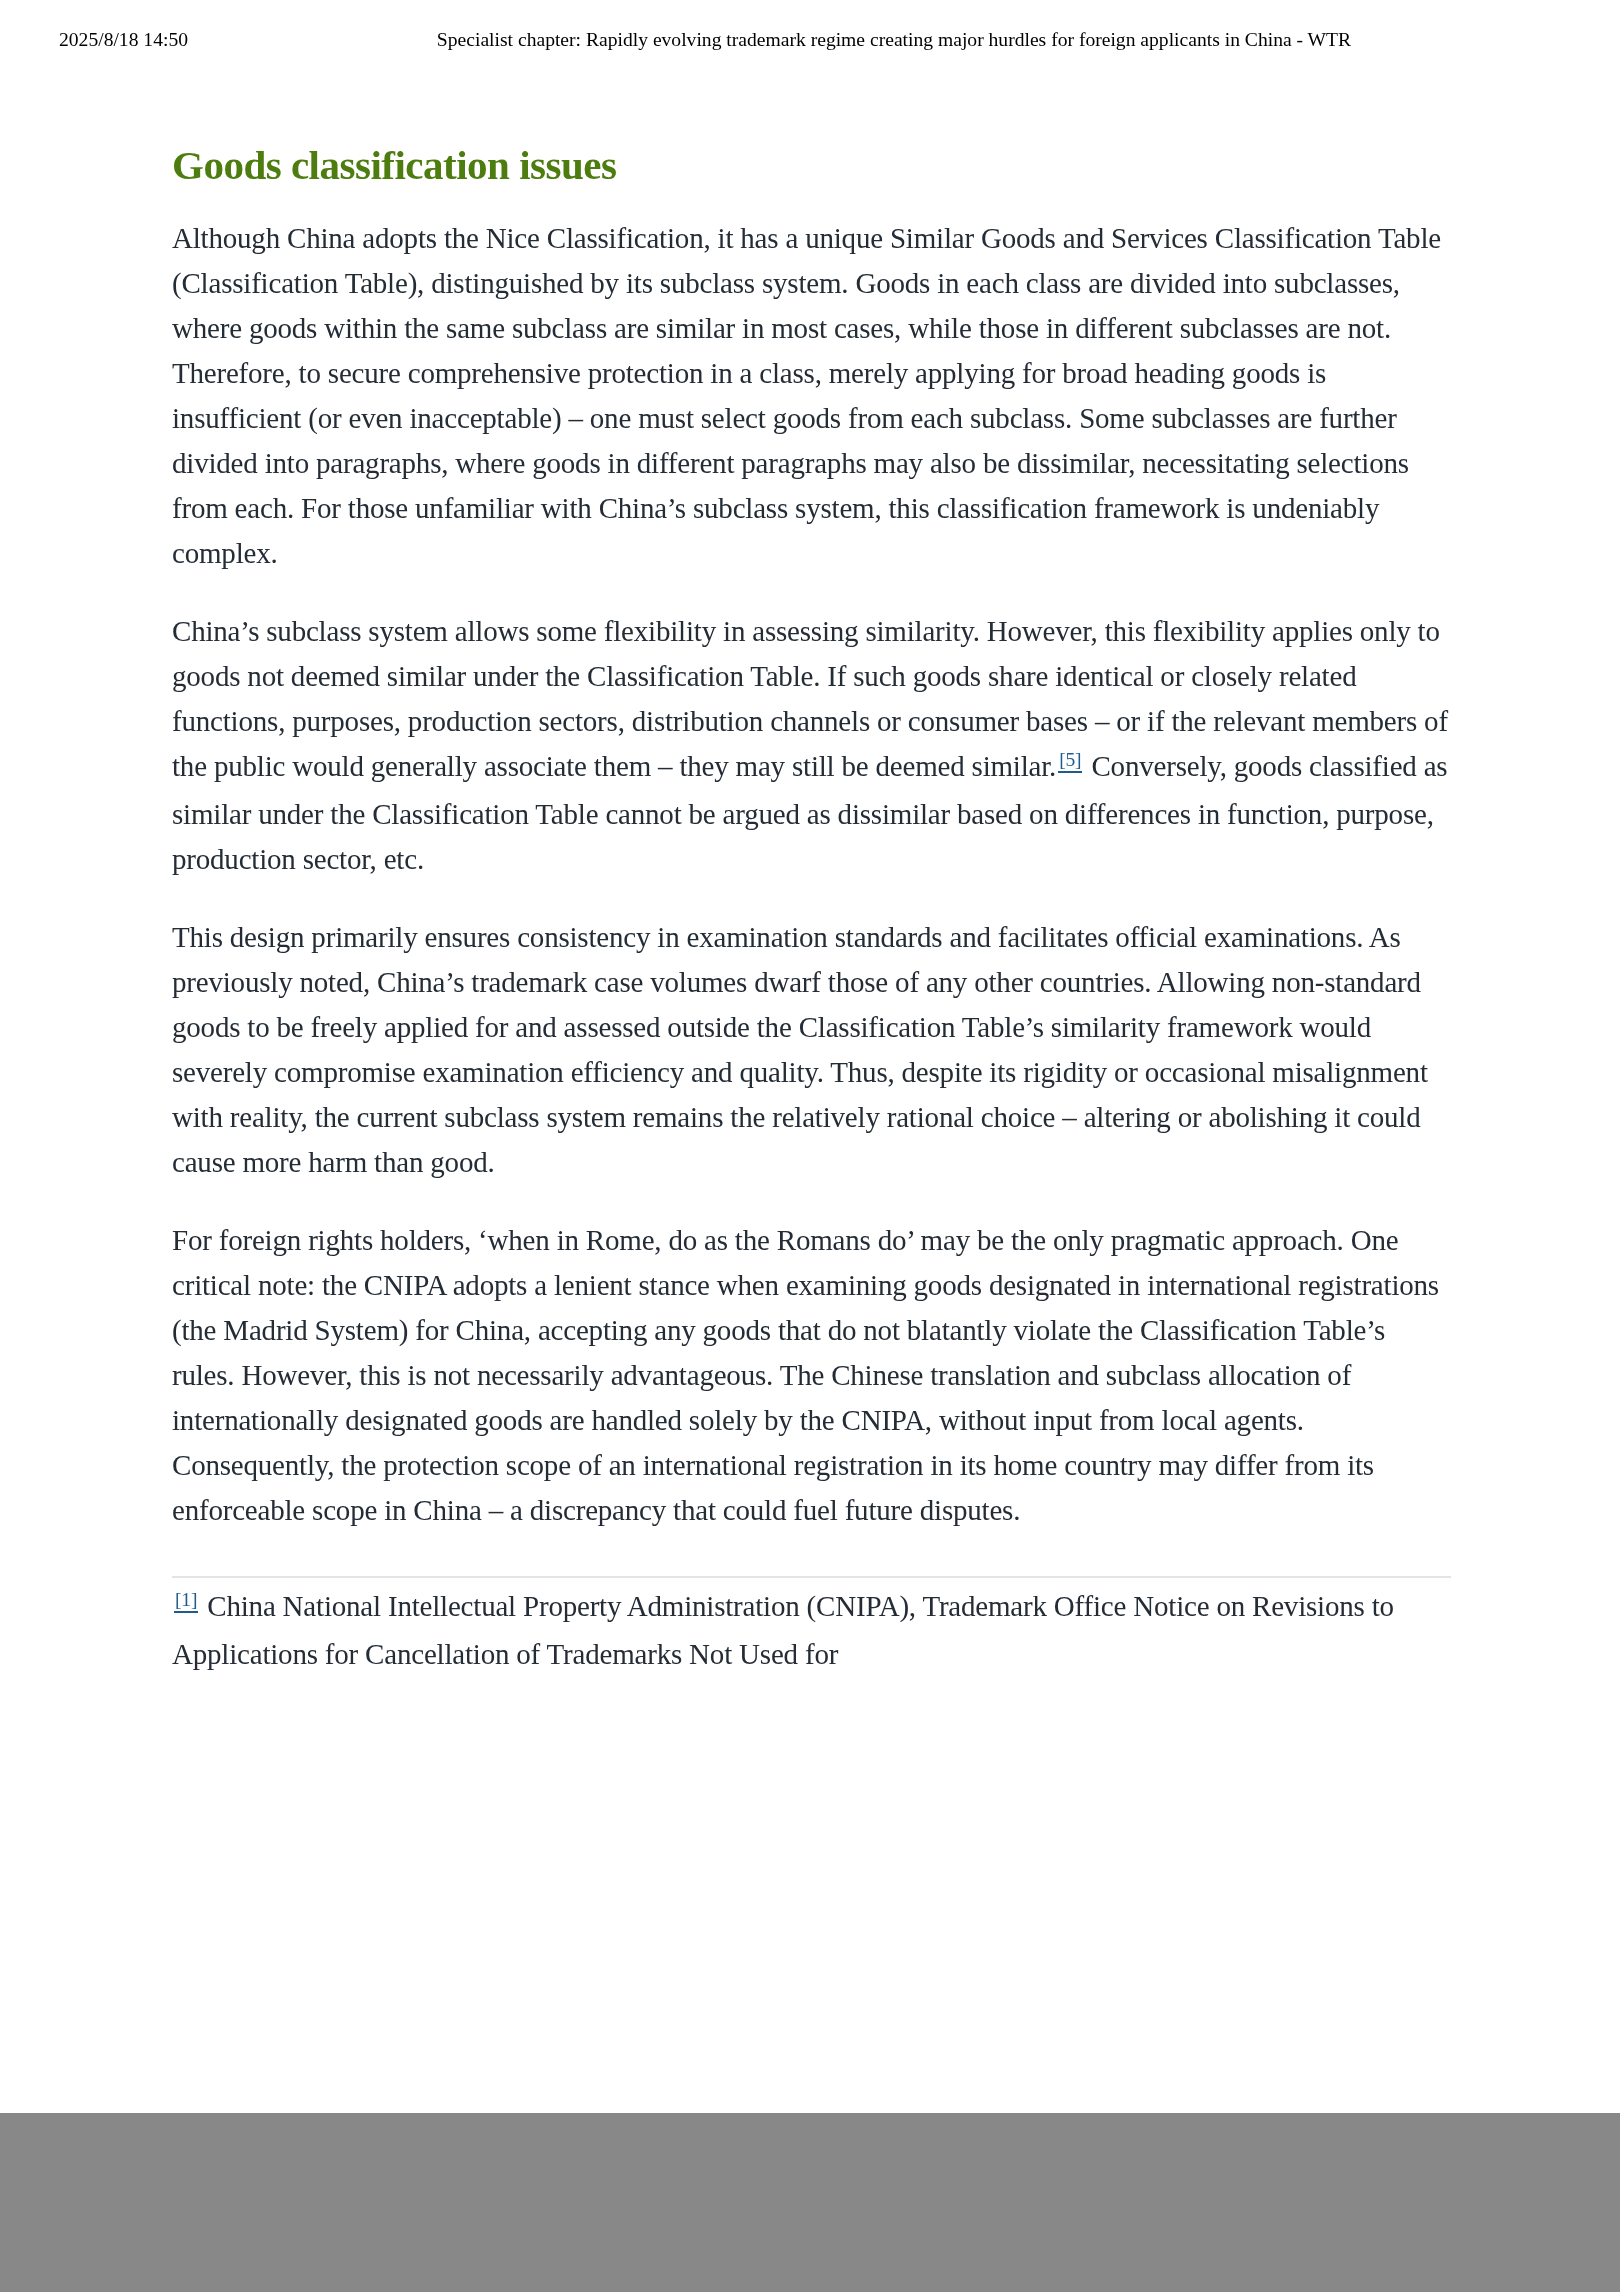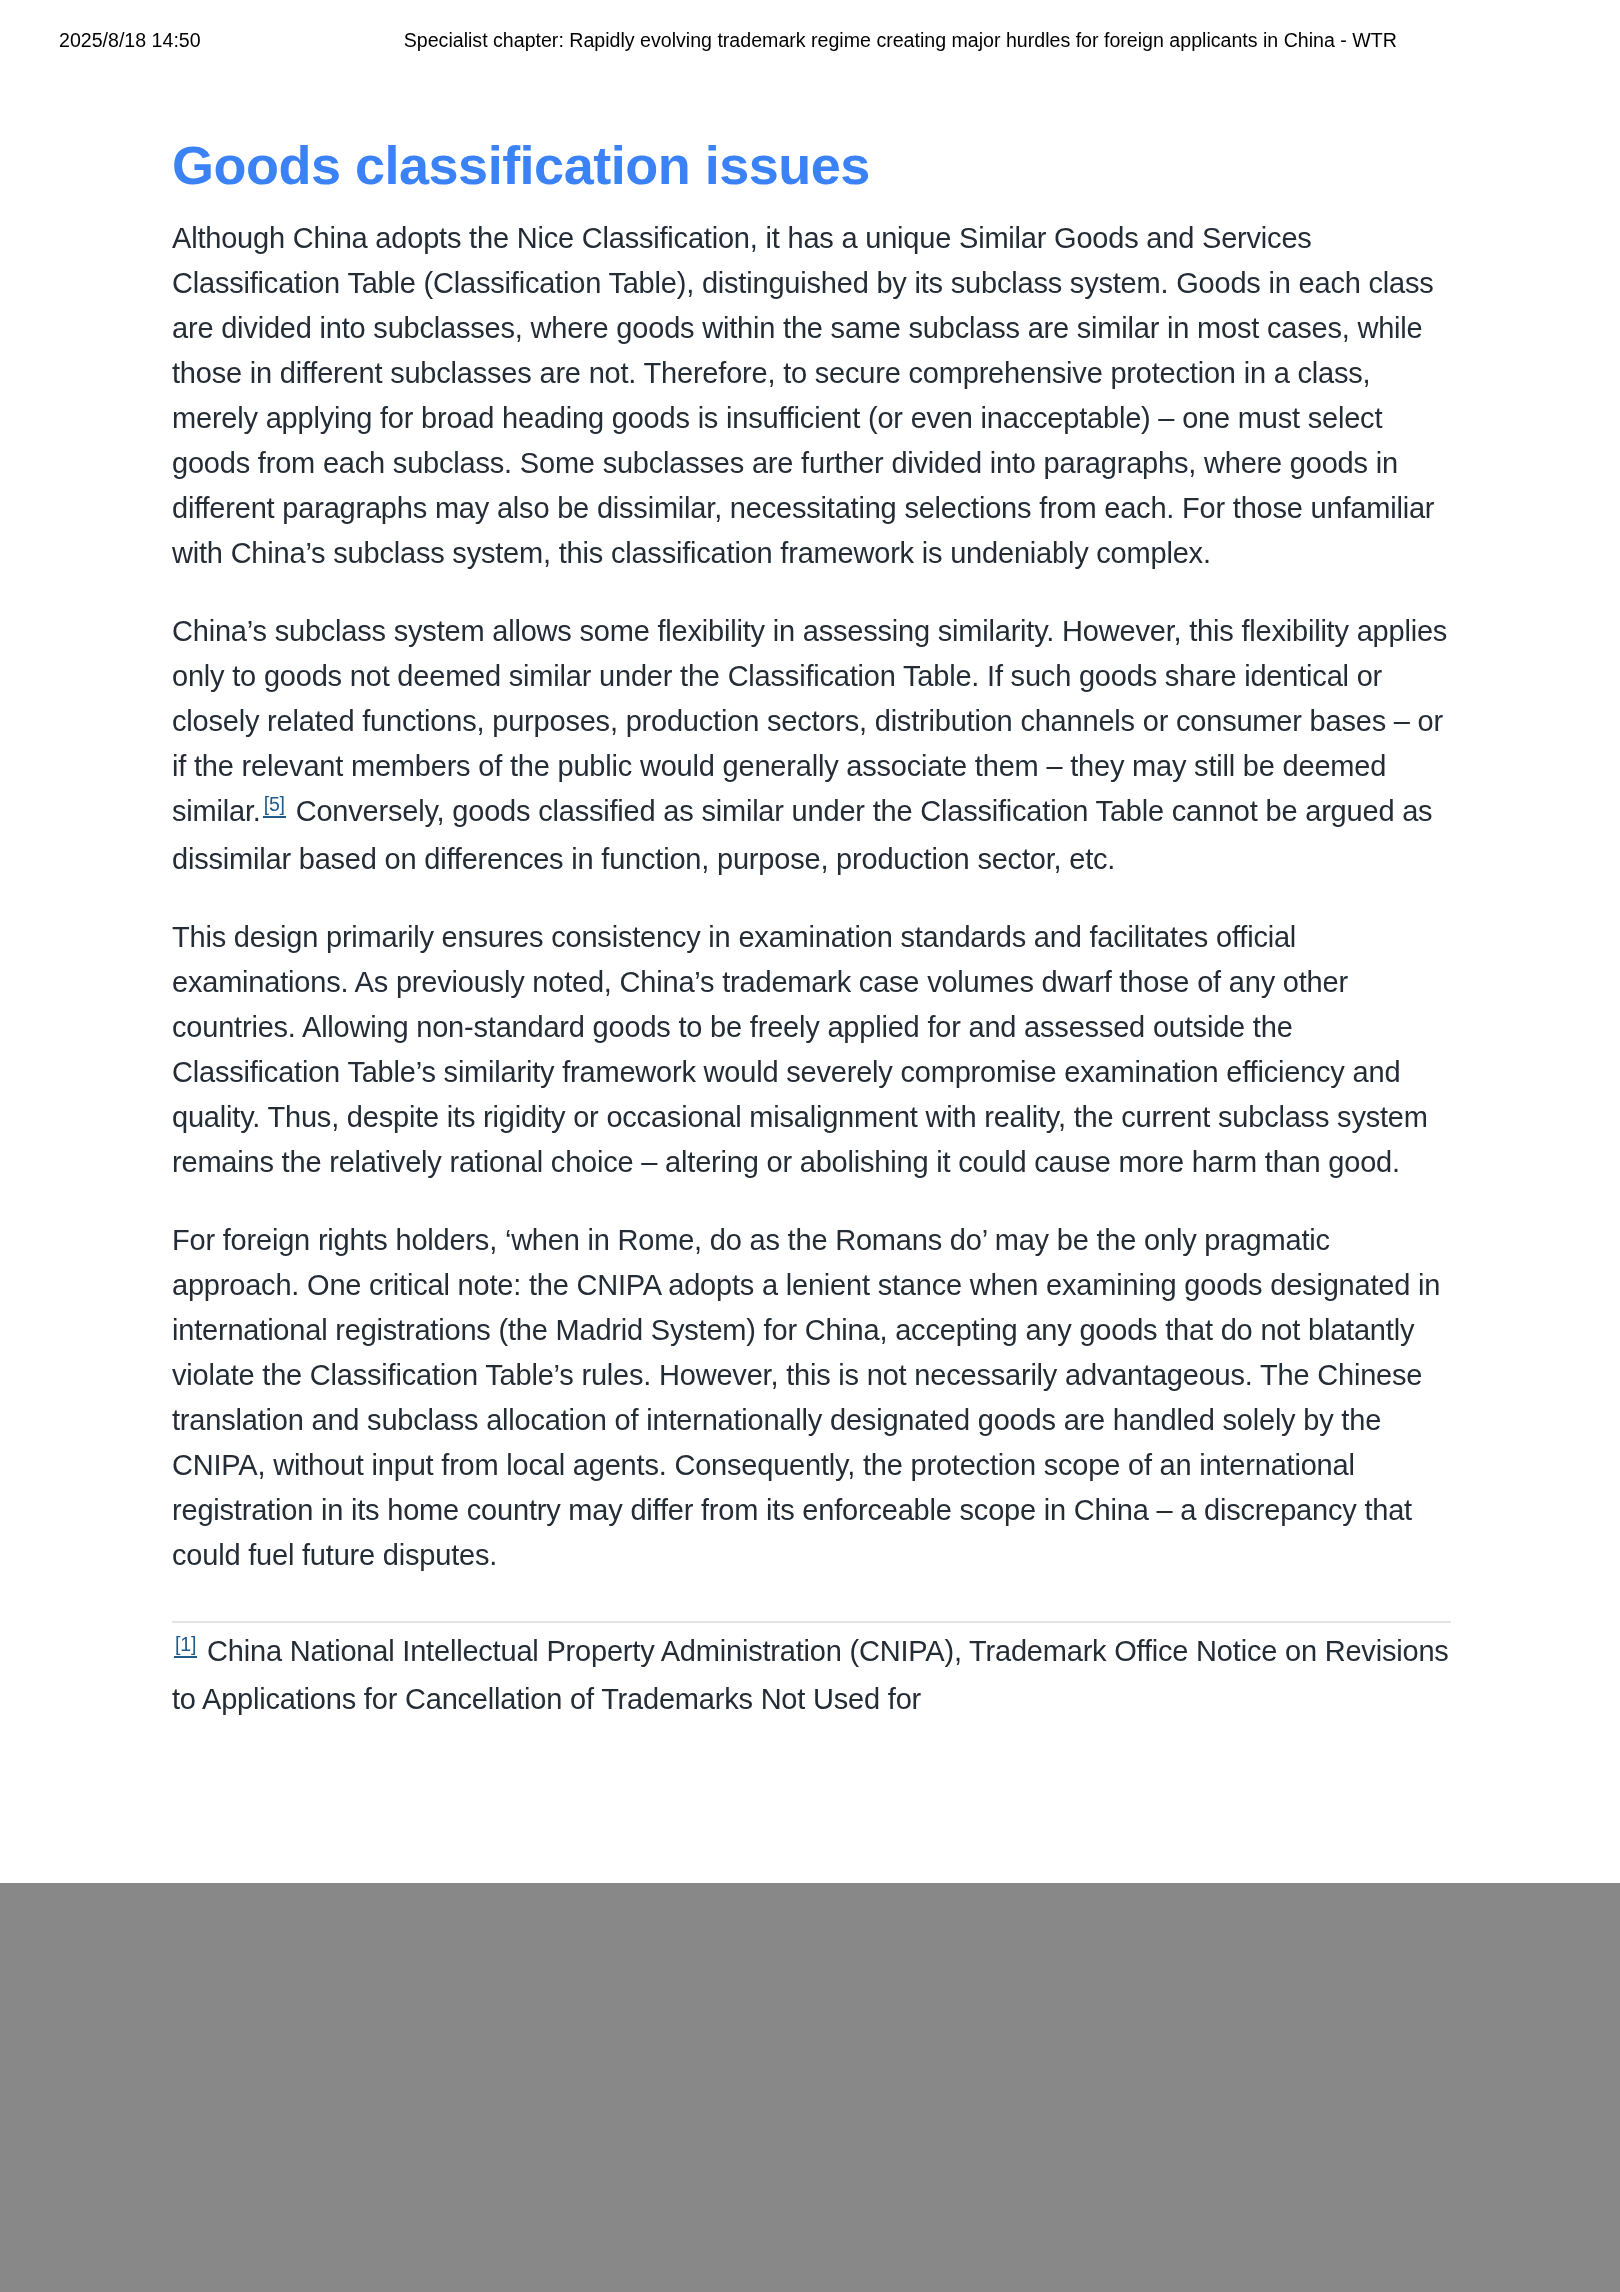--- a/index.html
+++ b/index.html
@@ -4,23 +4,23 @@
 <style>
   :root{
     --accent:#1d5c8d;
     --body:#242c36;
     --chrome:#000000;
   }
   *{margin:0;padding:0;box-sizing:border-box;}
   html,body{background:#888;}
   .page{
     position:relative;
-    width:1620px;height:1883px;
+    width:1620px;height:2113px;
     background:#ffffff;
-    font-family:Liberation Sans, sans-serif;
+    font-family:Liberation Serif, serif;
     overflow:hidden;
     margin:0 auto;
   }
   
   .print-header{
     position:absolute;top:29px;left:59px;right:59px;
     display:flex;align-items:baseline;
     font-size:19.6px;color:var(--chrome);
     white-space:nowrap;
   }
@@ -35,21 +35,21 @@
   .print-footer .url{overflow:hidden;max-width:1402px;}
   
   .article{
     position:absolute;top:98px;left:172px;width:1279px;
     color:var(--body);
     font-size:29px;line-height:45px;
     letter-spacing:-0.2px;
   }
   .article p{margin:0 0 33px 0;}
   .article h1{
-    font-size:54px;line-height:49px;font-weight:bold;color:#3b82f6;
+    font-size:41px;line-height:49px;font-weight:bold;color:#4d7c0f;
     margin:43px 0 25.5px 0;letter-spacing:-0.5px;
   }
   .article h2{
     font-size:36px;line-height:43px;font-weight:bold;color:#1f2731;
     margin:35px 0 25.5px 0;letter-spacing:-0.5px;
   }
   .divider{
     height:2.9px;background:#e4e4e4;border:0;
     margin:43px 0 0 0;
   }

